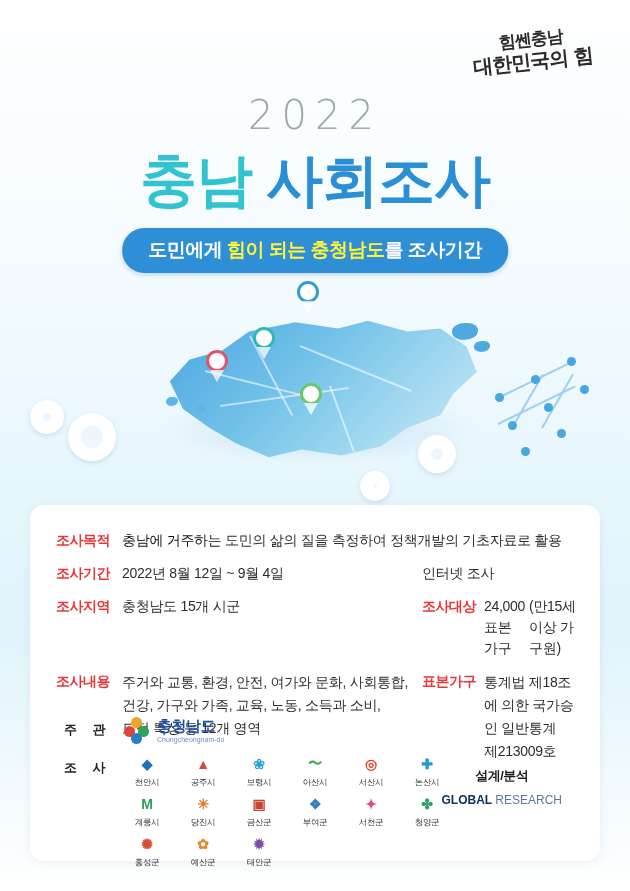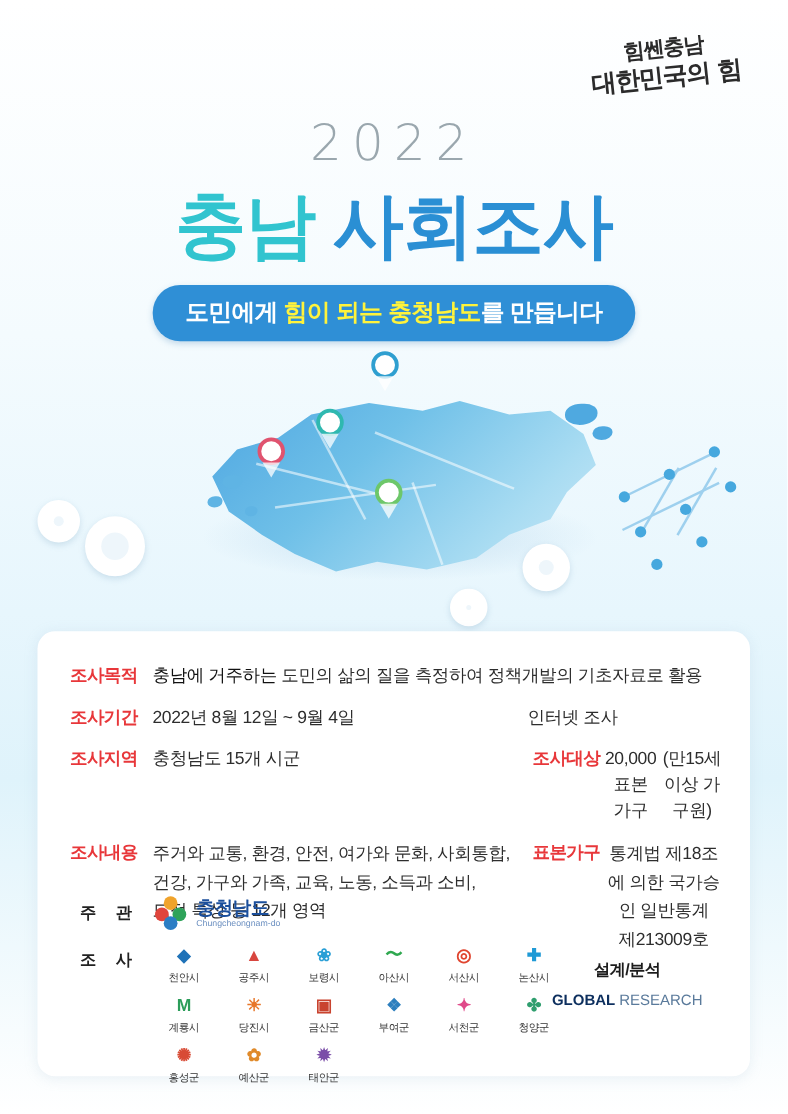--- a/index.html
+++ b/index.html
@@ -180,21 +180,21 @@
     font-weight: bold;
     width: 66px;
     flex: 0 0 66px;
     letter-spacing: -0.5px;
   }
   .val { color: #2d2d2d; letter-spacing: -0.3px; }
   .val .b { font-weight: normal; color: #111; }
   .col2 { display: flex; width: 100%; }
   .col2 > .half { display: flex; }
   .half-a { flex: 0 0 300px; }
-  .half-b { flex: 1; text-align: center; }
+  .half-b { flex: 1; }
   .multi { line-height: 1.65; }
 
   .note {
     position: absolute;
     top: 177px; left: 22px; right: 22px;
     border: 1px solid #bcd8e8;
     border-radius: 20px;
     padding: 8px 14px;
     font-size: 11px;
     color: #3a3a3a;
@@ -250,21 +250,21 @@
   <div class="brand-stamp">
     <div class="l1">힘쎈충남</div>
     <div class="l2">대한민국의 힘</div>
   </div>
 
   <div class="year">2022</div>
   <div class="title-main">
     <span class="t1">충남</span><span class="t2">사회조사</span>
   </div>
   <div class="ribbon">
-    <span>도민에게 </span><span class="hl">힘이 되는 충청남도</span><span>를 만듭니다</span>
+    <span>도민에게 </span><span class="hl">힘이 되는 충청남도</span><span>를 조사기간</span>
   </div>
 
   <div class="map-area">
     <div class="map-shadow"></div>
     <div class="map-base"></div>
 
     <div class="map-line" style="left:205px; top:95px; width:110px; transform:rotate(14deg);"></div>
     <div class="map-line" style="left:250px; top:60px; width:90px; transform:rotate(62deg);"></div>
     <div class="map-line" style="left:300px; top:70px; width:120px; transform:rotate(22deg);"></div>
     <div class="map-line" style="left:220px; top:130px; width:130px; transform:rotate(-8deg);"></div>
@@ -335,21 +335,21 @@
       </div>
 
       <div class="row">
         <div class="lab">조사지역</div>
         <div class="col2">
           <div class="half half-a">
             <span class="val">충청남도 15개 시군</span>
           </div>
           <div class="half half-b">
             <span class="lab" style="width:62px;flex:0 0 62px;">조사대상</span>
-            <span class="val">20,000 표본가구</span>
+            <span class="val">24,000 표본가구</span>
             <span class="val b" style="margin-left:4px;">(만15세 이상 가구원)</span>
           </div>
         </div>
       </div>
 
       <div class="row">
         <div class="lab">조사내용</div>
         <div class="col2">
           <div class="half half-a">
             <div class="val multi">

